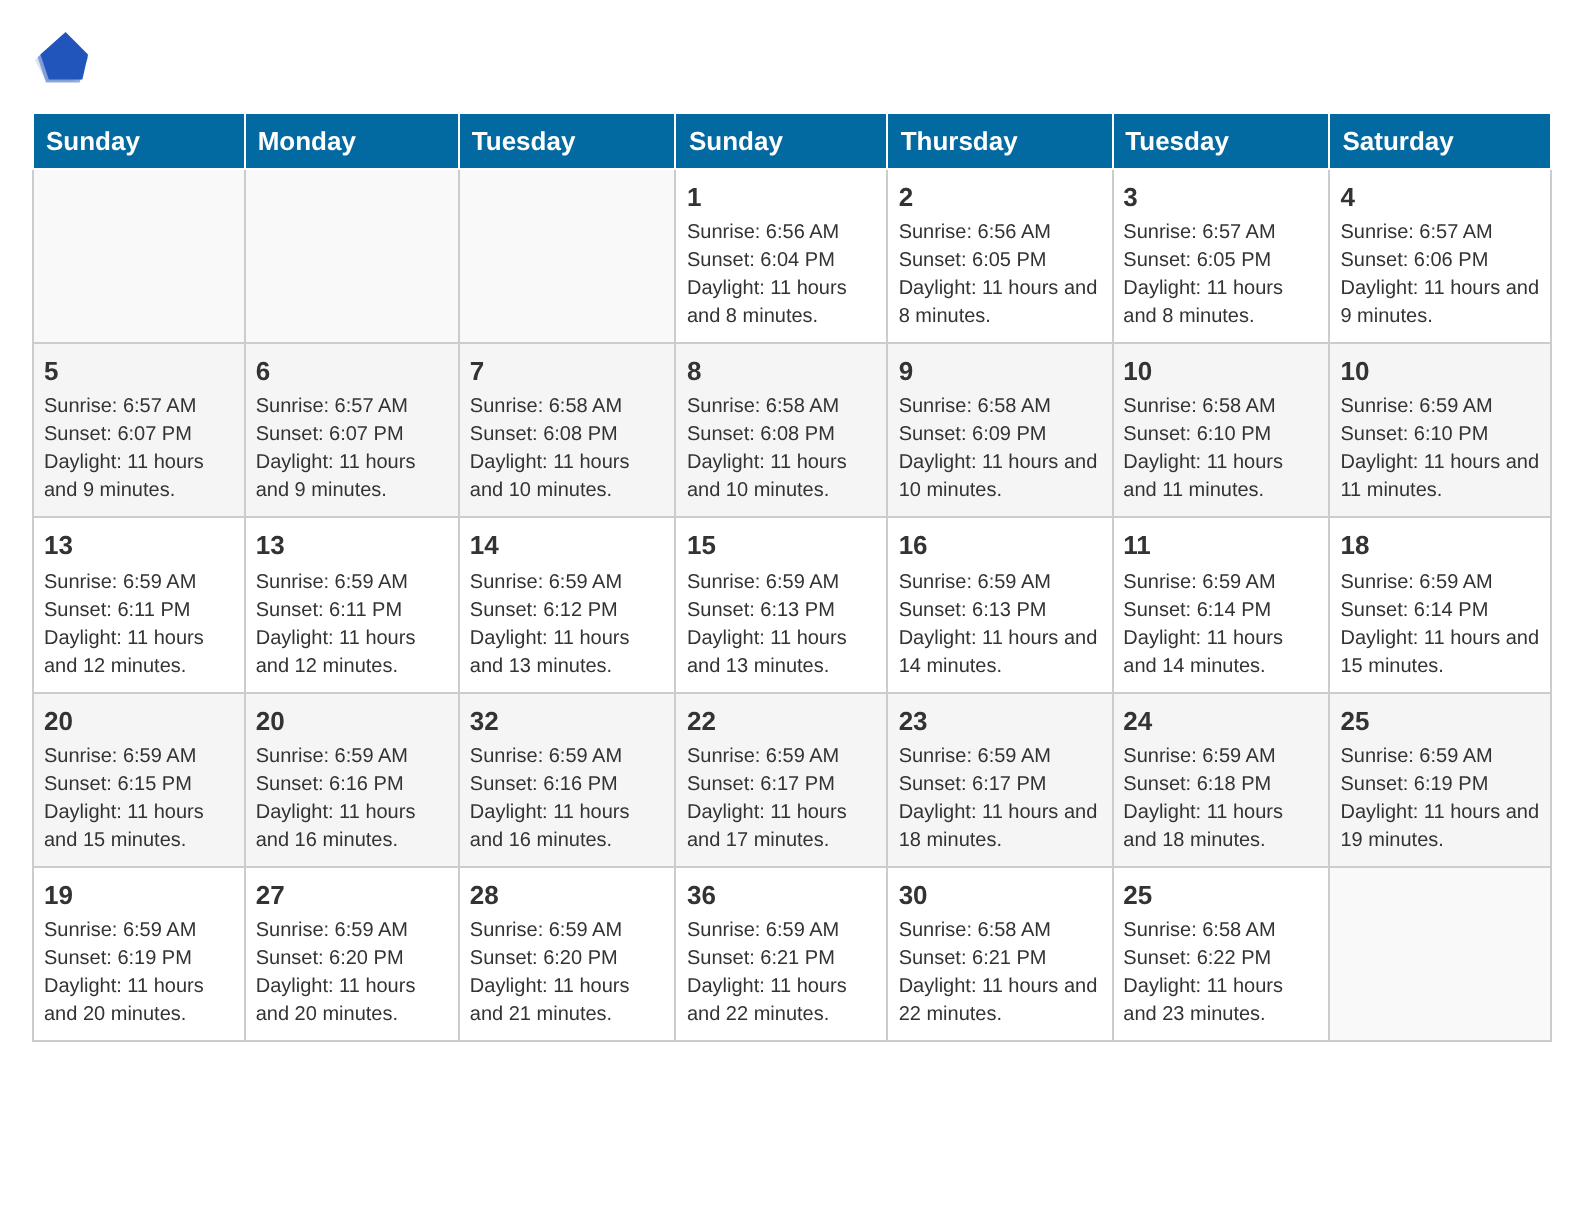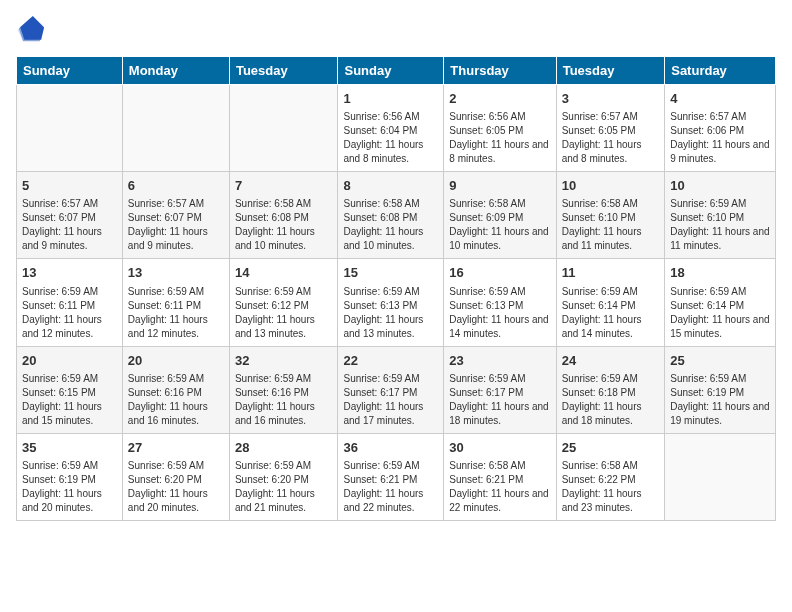--- a/index.html
+++ b/index.html
@@ -274,21 +274,21 @@
         </td>
         <td>
           <span class="day-num">25</span>
           <div class="day-info" style="white-space: pre-line;">Sunrise: 6:59 AM
 Sunset: 6:19 PM
 Daylight: 11 hours and 19 minutes.</div>
         </td>
       </tr>
       <tr>
         <td>
-          <span class="day-num">35</span>
+          <span class="day-num">19</span>
           <div class="day-info" style="white-space: pre-line;">Sunrise: 6:59 AM
 Sunset: 6:19 PM
 Daylight: 11 hours and 20 minutes.</div>
         </td>
         <td>
           <span class="day-num">27</span>
           <div class="day-info" style="white-space: pre-line;">Sunrise: 6:59 AM
 Sunset: 6:20 PM
 Daylight: 11 hours and 20 minutes.</div>
         </td>

